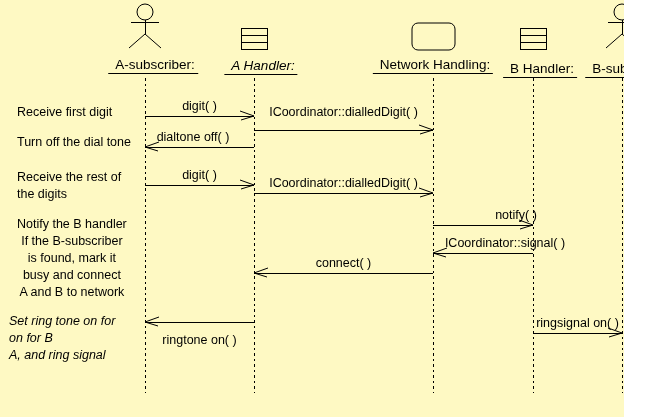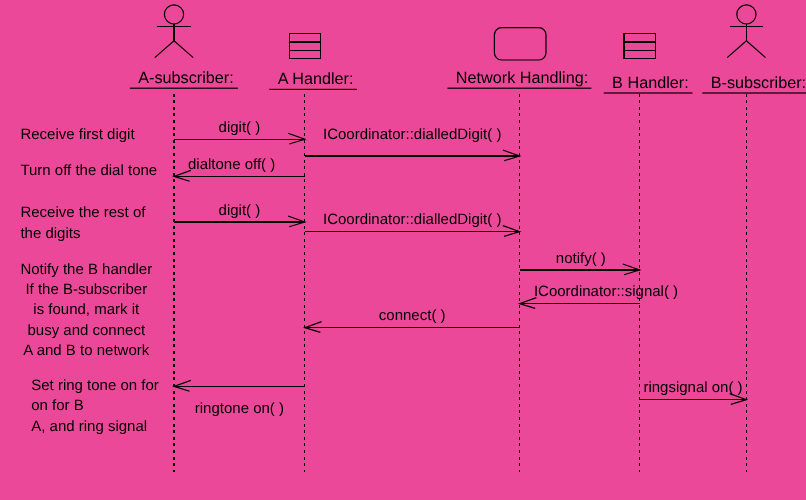--- a/index.html
+++ b/index.html
@@ -1,20 +1,20 @@
 <!DOCTYPE html>
 <html><head>
 <meta charset="utf-8">
 <style>
   html, body { margin: 0; padding: 0; background: #ffffff; }
   #stage {
     position: relative;
-    width: 672px;
+    width: 624px;
     height: 417px;
-    background: #ec4899;
+    background: #fef9c3;
     font-family: "Liberation Sans", sans-serif;
     color: #000000;
     overflow: hidden;
   }
   #diagram-svg { position: absolute; left: 0; top: 0; }
   .plabel {
     position: absolute;
     transform: translateX(-50%);
     font-size: 13.5px;
     line-height: 14px;
@@ -88,30 +88,30 @@
       <line x1="533" y1="253" x2="433" y2="253" stroke="#000000" stroke-width="1" shape-rendering="crispEdges"></line>
       <path d="M 447 248 L 433 253 L 446 257" fill="none" stroke="#000000" stroke-width="1"></path>
       <line x1="433" y1="273" x2="254" y2="273" stroke="#000000" stroke-width="1" shape-rendering="crispEdges"></line>
       <path d="M 268 268 L 254 273 L 267 277" fill="none" stroke="#000000" stroke-width="1"></path>
       <line x1="254" y1="322" x2="145" y2="322" stroke="#000000" stroke-width="1" shape-rendering="crispEdges"></line>
       <path d="M 159 317 L 145 322 L 158 326" fill="none" stroke="#000000" stroke-width="1"></path>
       <line x1="533" y1="333" x2="622" y2="333" stroke="#000000" stroke-width="1" shape-rendering="crispEdges"></line>
       <path d="M 608 328 L 622 333 L 609 337" fill="none" stroke="#000000" stroke-width="1"></path>
     </svg>
 <div class="plabel" style="left: 153px; top: 58px;">A-subscriber:</div>
-    <div class="plabel" style="left: 261px; top: 59px;">A Handler:</div>
+    <div class="plabel" style="left: 261px; top: 59px; font-style: italic;">A Handler:</div>
     <div class="plabel" style="left: 433px; top: 58px;">Network Handling:</div>
     <div class="plabel" style="left: 540px; top: 62px;">B Handler:</div>
     <div class="plabel" style="left: 630px; top: 62px;">B-subscriber:</div>
     <div class="mlabel" style="left: 199.5px; top: 100px;">digit( )</div>
     <div class="mlabel" style="left: 343.5px; top: 106px;">ICoordinator::dialledDigit( )</div>
     <div class="mlabel" style="left: 193px; top: 131px;">dialtone off( )</div>
     <div class="mlabel" style="left: 199.5px; top: 169px;">digit( )</div>
     <div class="mlabel" style="left: 343.5px; top: 177px;">ICoordinator::dialledDigit( )</div>
-    <div class="mlabel" style="left: 484px; top: 209px;">notify( )</div>
+    <div class="mlabel" style="left: 516px; top: 209px;">notify( )</div>
     <div class="mlabel" style="left: 505px; top: 237px;">ICoordinator::signal( )</div>
     <div class="mlabel" style="left: 343.5px; top: 257px;">connect( )</div>
     <div class="mlabel" style="left: 199.5px; top: 306px; margin-top: 28px;">ringtone on( )</div>
     <div class="mlabel" style="left: 577.5px; top: 317px;">ringsignal on( )</div>
     <div class="note" style="left: 17px; top: 104px; text-align: center;">
       <div>Receive first digit</div>
     </div>
     <div class="note" style="left: 17px; top: 134px;">
       <div>Turn off the dial tone</div>
     </div>
@@ -119,18 +119,18 @@
       <div>Receive the rest of</div>
       <div>the digits</div>
     </div>
     <div class="note" style="left: 17px; top: 216px; text-align: center;">
       <div>Notify the B handler</div>
       <div>If the B-subscriber</div>
       <div>is found, mark it</div>
       <div>busy and connect</div>
       <div>A and B to network</div>
     </div>
-    <div class="note" style="left: 26px; top: 313px;">
+    <div class="note" style="left: 9px; top: 313px; font-style: italic;">
       <div>Set ring tone on for</div>
       <div>on for B</div>
       <div>A, and ring signal</div>
     </div>
   </div>
 
 </body></html>

